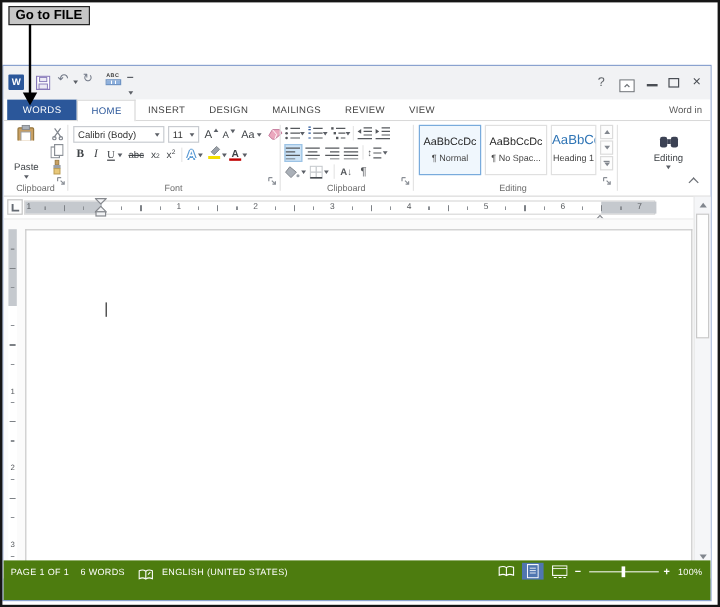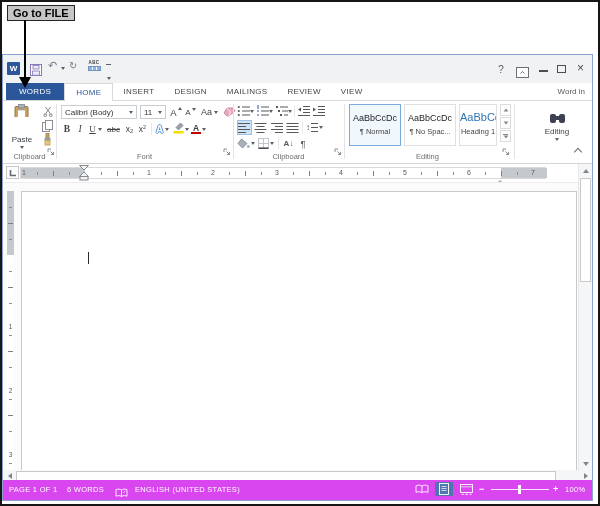--- a/index.html
+++ b/index.html
@@ -77,21 +77,21 @@
 .page{left:18px;top:8px;width:556px;bottom:0;background:#fff;border:1px solid #c9c9c9;border-bottom:none}
 .vruler{left:4px;top:8px;width:7px;bottom:0;background:#fff}
 .caret{left:85px;top:69px;width:1px;height:12px;background:#2b2b2b}
 
 .vscroll{left:575px;top:109px;width:14px;bottom:30px;background:#f5f6f8;border-left:1px solid #e8e8e8}
 .vthumb{left:1px;top:14px;width:11px;height:104px;background:#fefefe;border:1px solid #c9c9c9}
 .hscroll{left:0;right:0;bottom:18px;height:12px;background:#f5f6f8}
 .hthumb{left:13px;top:1px;width:540px;height:10px;background:#fefefe;border:1px solid #c9c9c9}
 .sbbtn{background:#f5f6f8;display:flex;align-items:center;justify-content:center}
 
-.statusbar{left:0;right:0;bottom:0;height:20px;background:#d946ef;color:#fff}
+.statusbar{left:0;right:0;bottom:0;height:33px;background:#4d7c0f;color:#fff}
 .st{font-size:7.5px;letter-spacing:.3px;color:#fff;white-space:nowrap}
 .viewbtn{top:2px;width:18px;height:14px;display:flex;align-items:center;justify-content:center}
 .viewbtn.sel{background:#5076b0}
 </style>
 </head>
 <body>
 
 <div class="screen">
   <div class="frame"></div>
 

